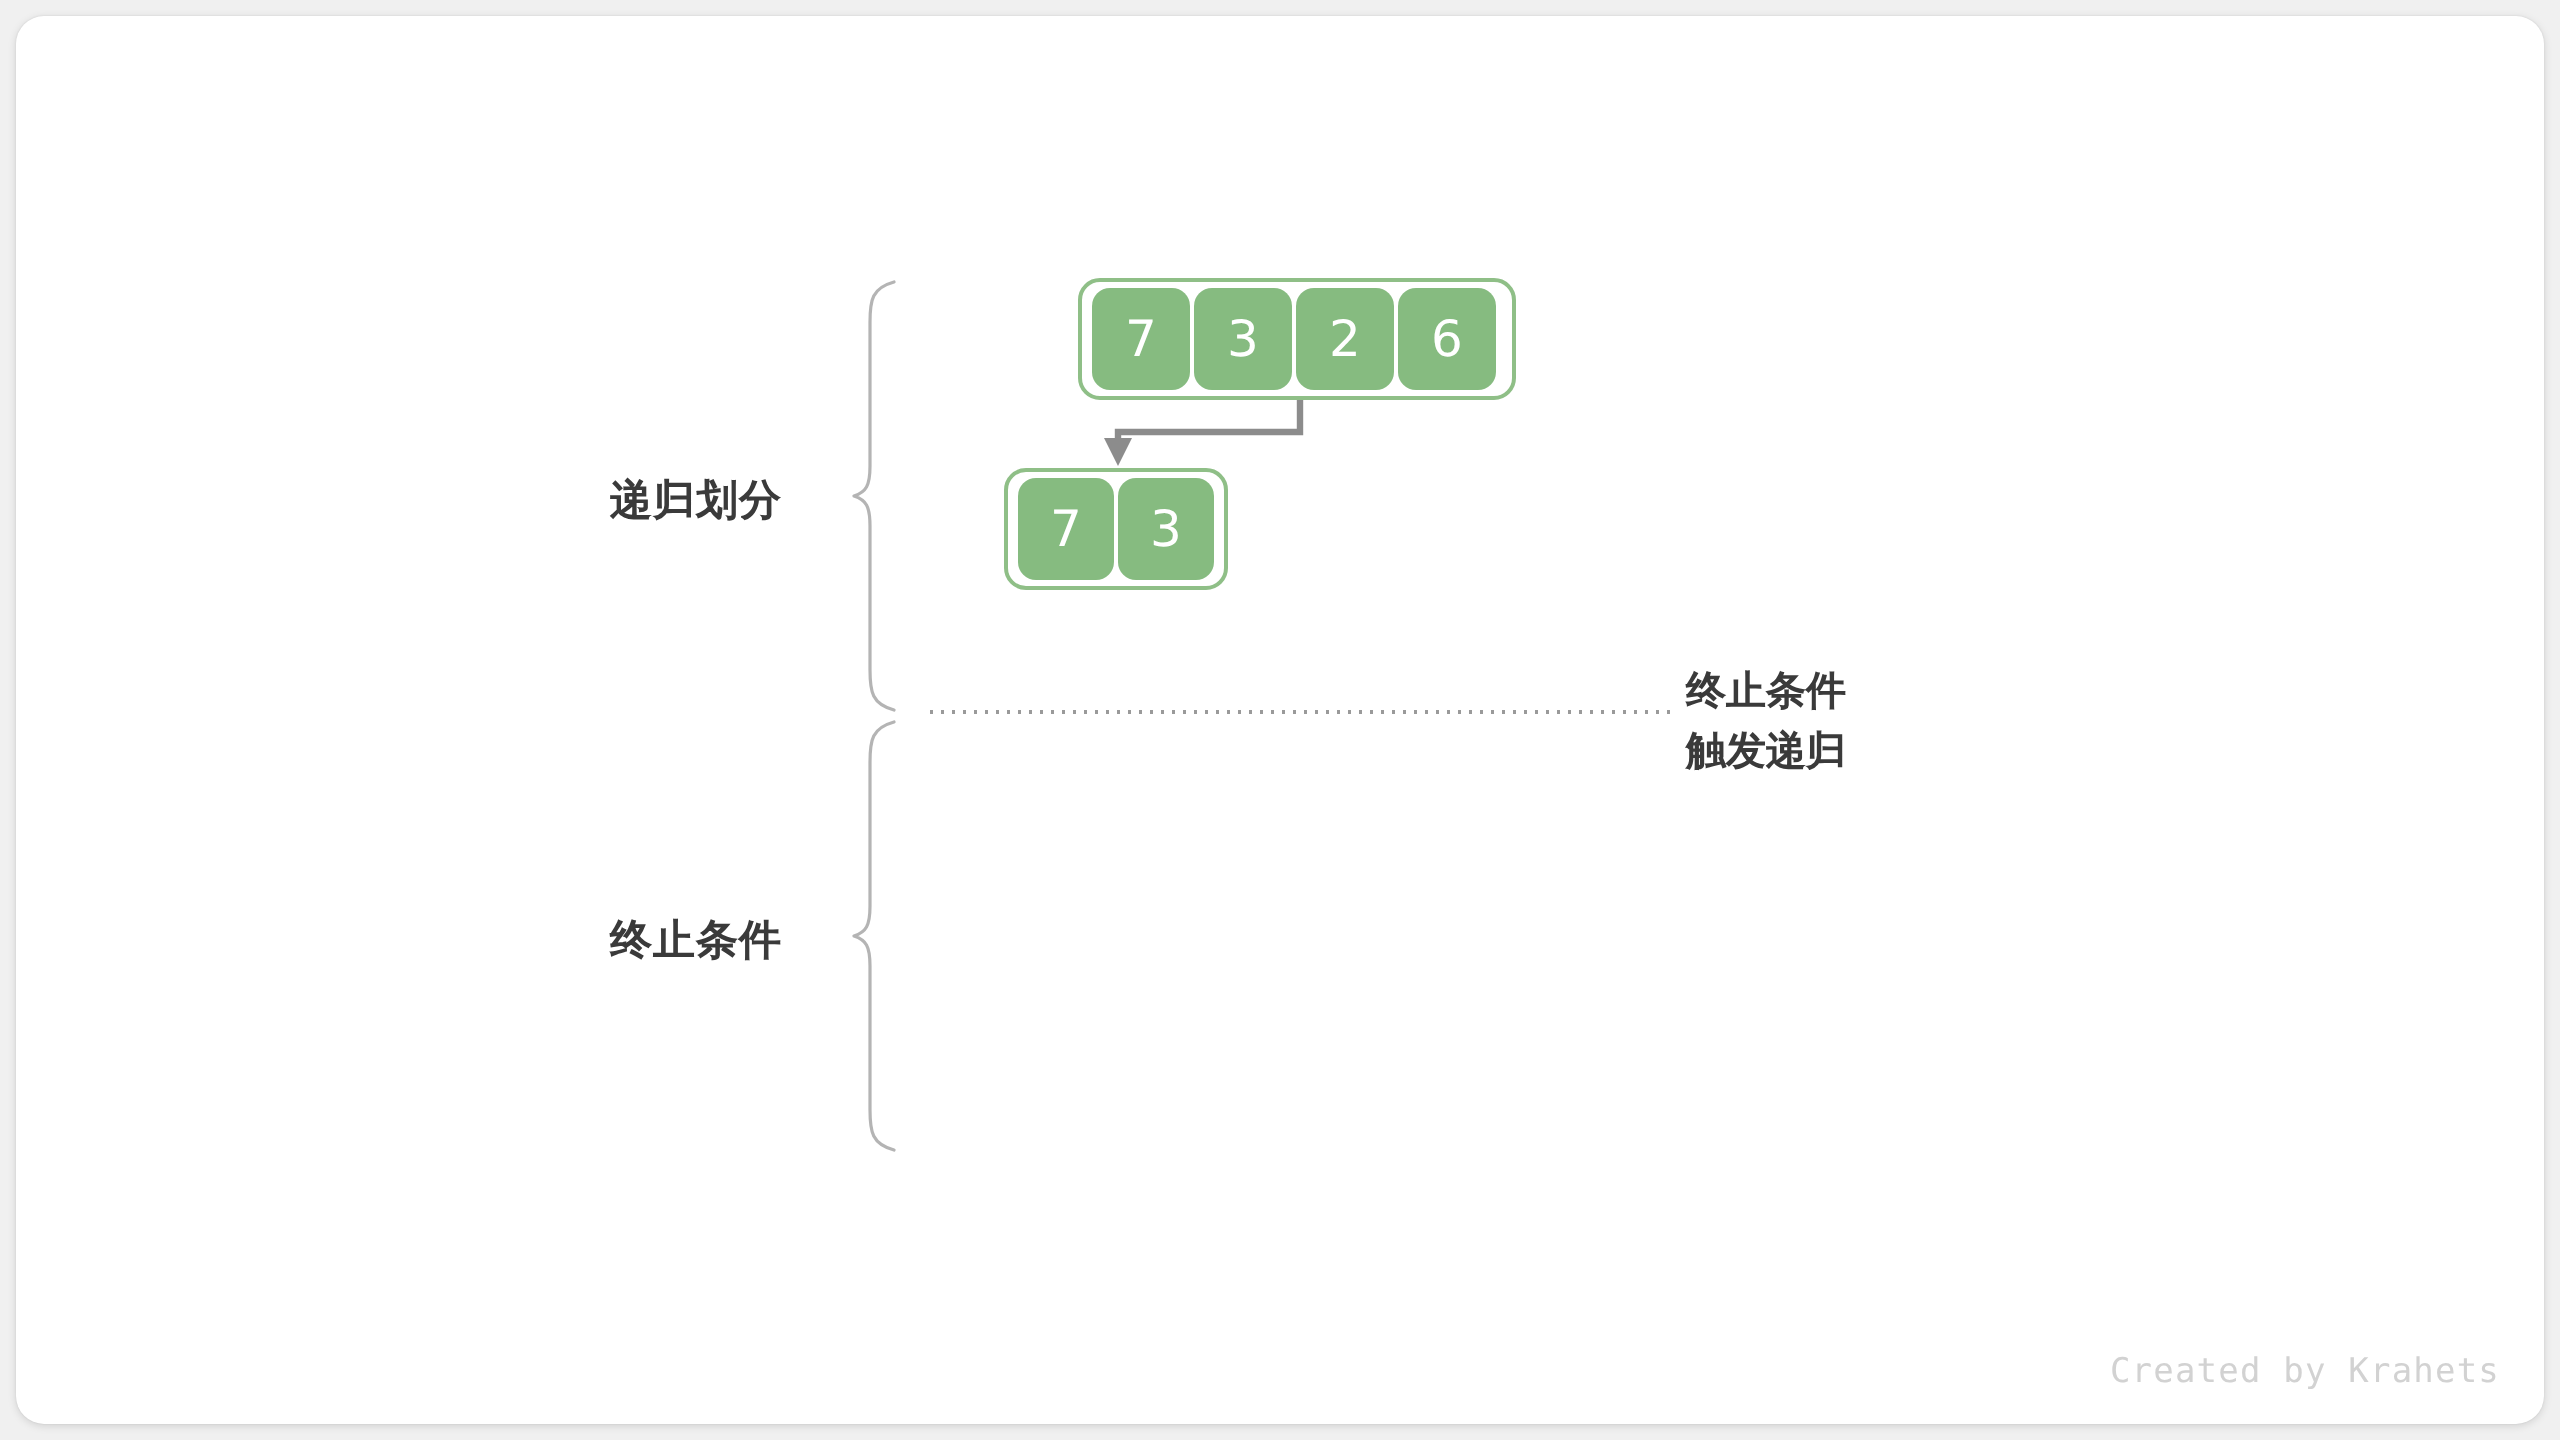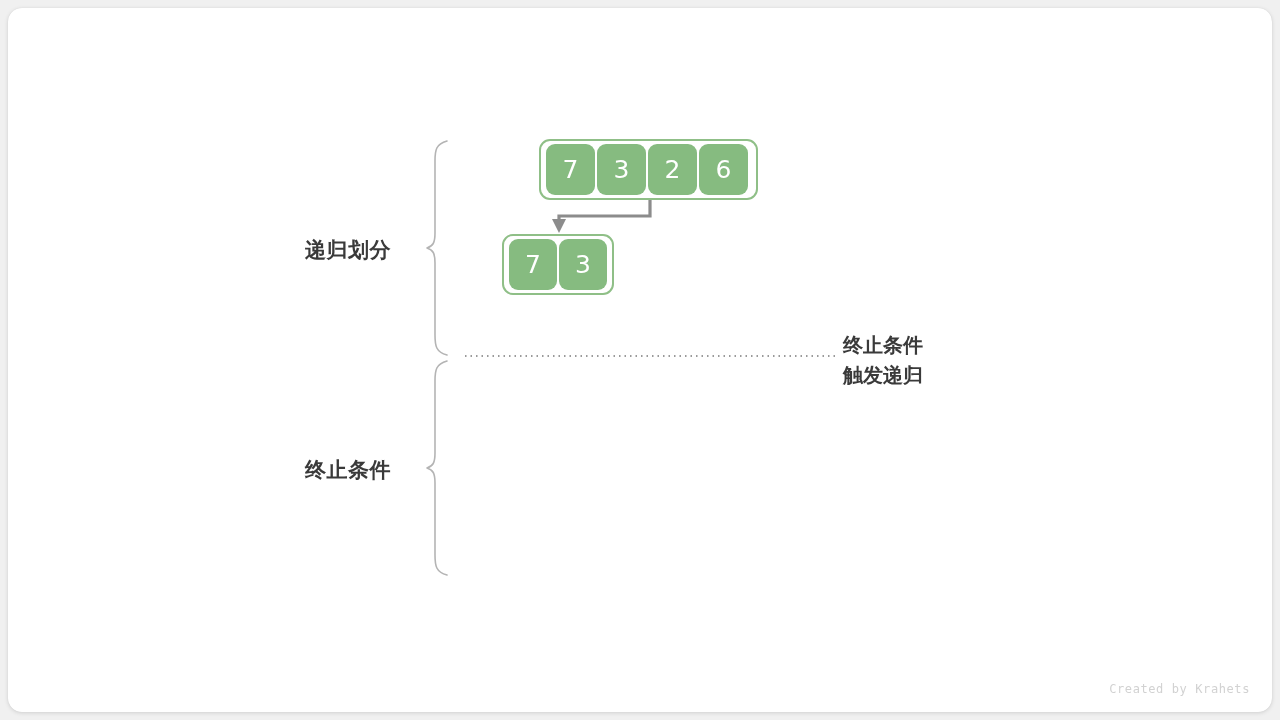--- a/index.html
+++ b/index.html
@@ -86,21 +86,21 @@
     line-height: 30px;
     white-space: nowrap;
   }
 
   
   .watermark {
     position: absolute;
     right: 30px;
     bottom: 24px;
     font-family: "DejaVu Sans Mono", monospace;
-    font-size: 12px;
+    font-size: 17px;
     color: #d2d2d2;
     letter-spacing: 0.6px;
     white-space: nowrap;
   }
 </style>
 </head>
 <body>
 
 <div id="canvas">
   <div class="card"></div>

